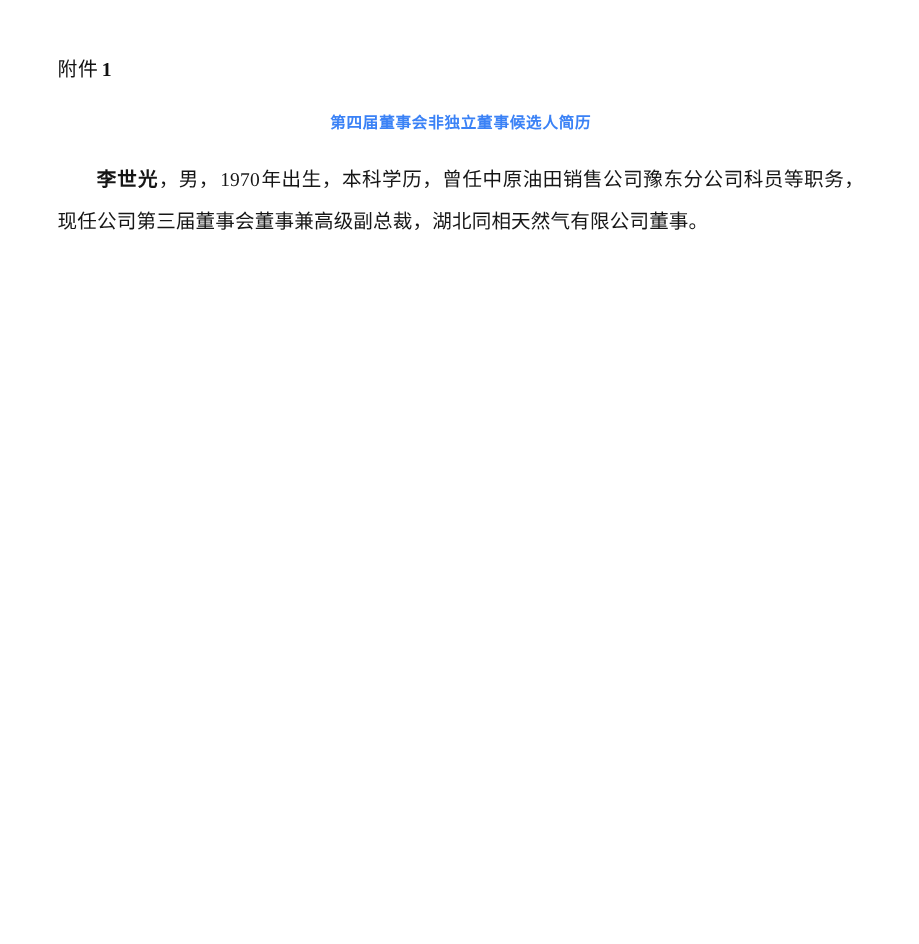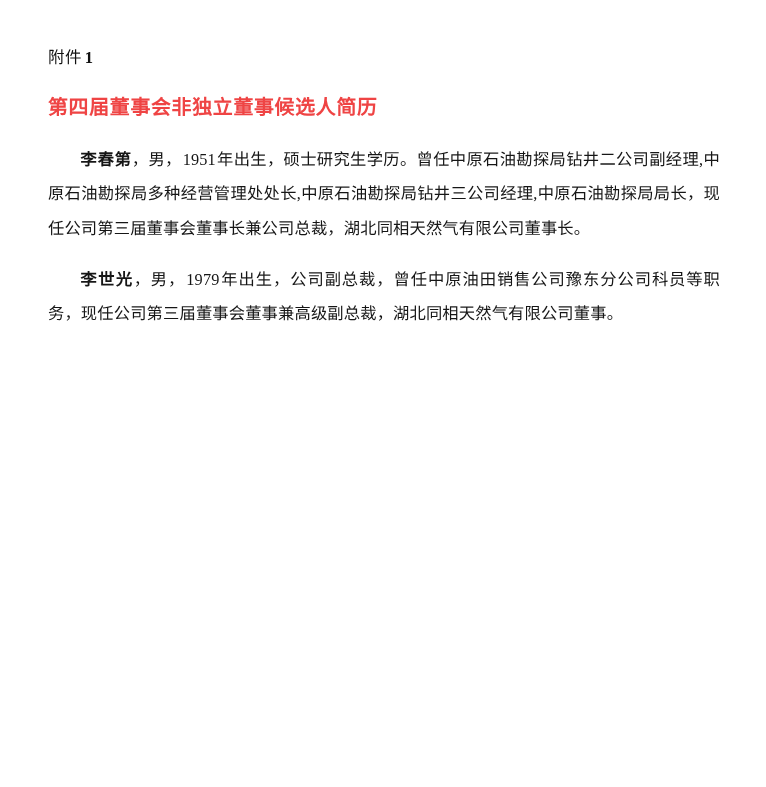--- a/index.html
+++ b/index.html
@@ -31,26 +31,26 @@
     margin: 0 0 0 0;
     color: #111111;
   }
   .attachment-label .num {
     font-family: "Liberation Serif", "DejaVu Serif", serif;
     font-weight: 700;
     padding-left: 3px;
   }
   .doc-title {
     margin: 26px 0 0 0;
-    text-align: left;
-    font-size: 20px;
+    text-align: center;
+    font-size: 13px;
     font-weight: 700;
     letter-spacing: 0.6px;
     line-height: 1.35;
-    color: #ef4444;
+    color: #3b82f6;
   }
   .body-block {
     margin-top: 22px;
   }
   p.para {
     margin: 0 0 16px 0;
     font-size: 16.3px;
     line-height: 34.6px;
     text-align: justify;
     text-justify: inter-ideograph;
@@ -77,24 +77,21 @@
 <div class="page">
 
   <div class="attachment-label">
     <span>附件</span><span class="num">1</span>
   </div>
 
   <h1 class="doc-title">第四届董事会非独立董事候选人简历</h1>
 
   <div class="body-block">
 
-    <p class="para">
-      <span class="name">李春第</span><span>，</span><span>男</span><span>，</span><span class="yr">1951</span><span>年出生，</span><span>硕士研究生学历</span><span>。曾任中原石油勘探局钻井二公司副经理,中原石油勘探局多种经营管理处处长,中原石油勘探局钻井三公司经理,中原石油勘探局局长，现任公司第三届董事会董事长兼公司总裁，湖北同相天然气有限公司董事长。</span>
-    </p>
 
 
     <p class="para">
-      <span class="name">李世光</span><span>，</span><span>男</span><span>，</span><span class="yr">1979</span><span>年出生，</span><span>公司副总裁</span><span>，曾任中原油田销售公司豫东分公司科员等职务，现任公司第三届董事会董事兼高级副总裁，湖北同相天然气有限公司董事。</span>
+      <span class="name">李世光</span><span>，</span><span>男</span><span>，</span><span class="yr">1970</span><span>年出生，</span><span>本科学历</span><span>，曾任中原油田销售公司豫东分公司科员等职务，现任公司第三届董事会董事兼高级副总裁，湖北同相天然气有限公司董事。</span>
     </p>
 
 
   </div>
 </div>
 
 </body></html>

